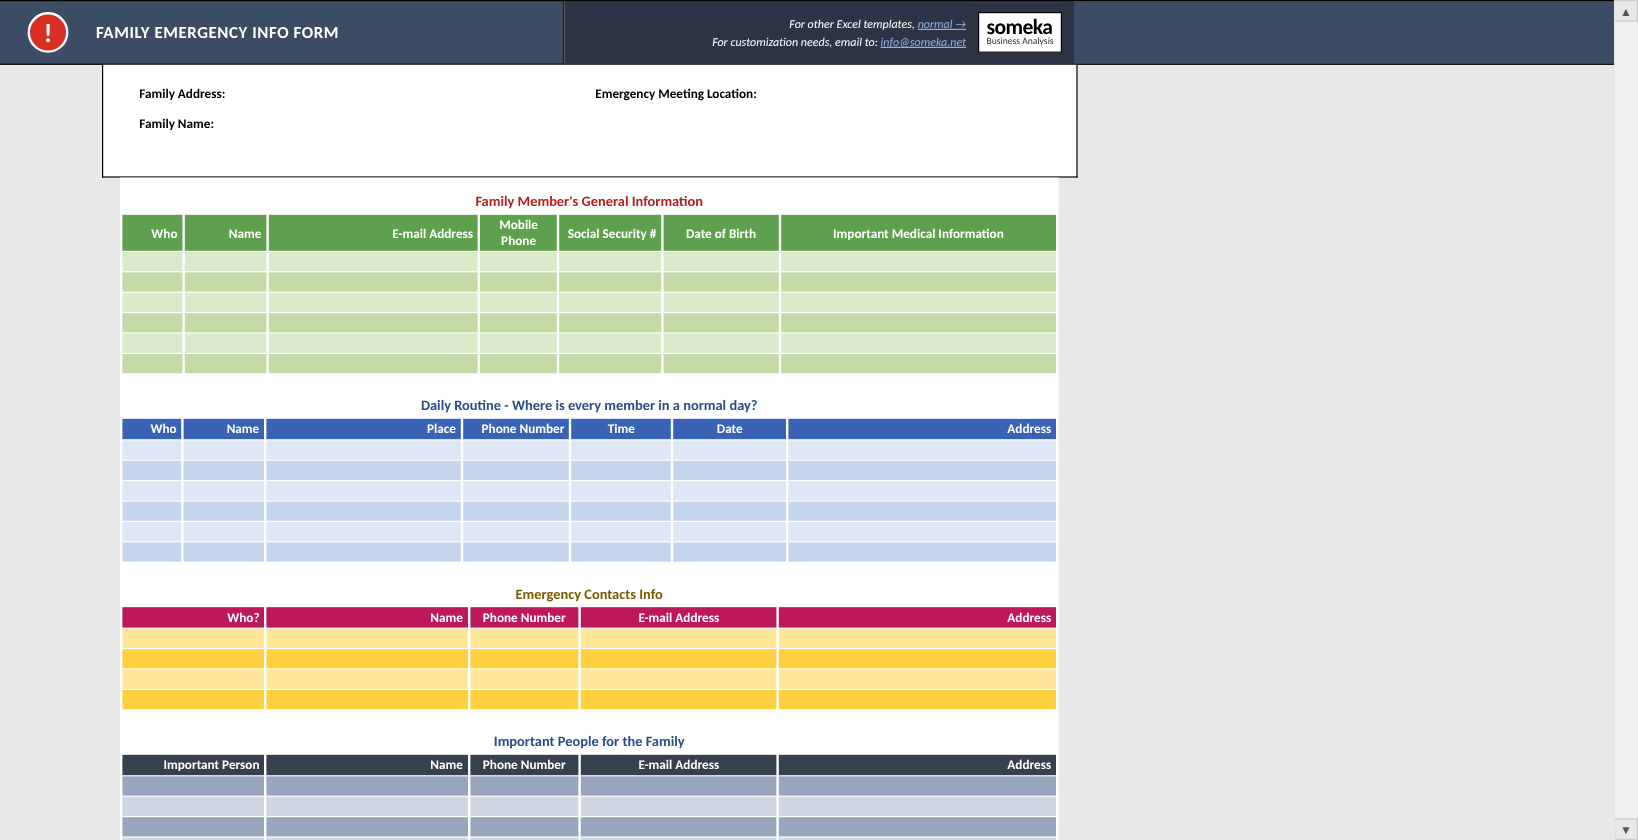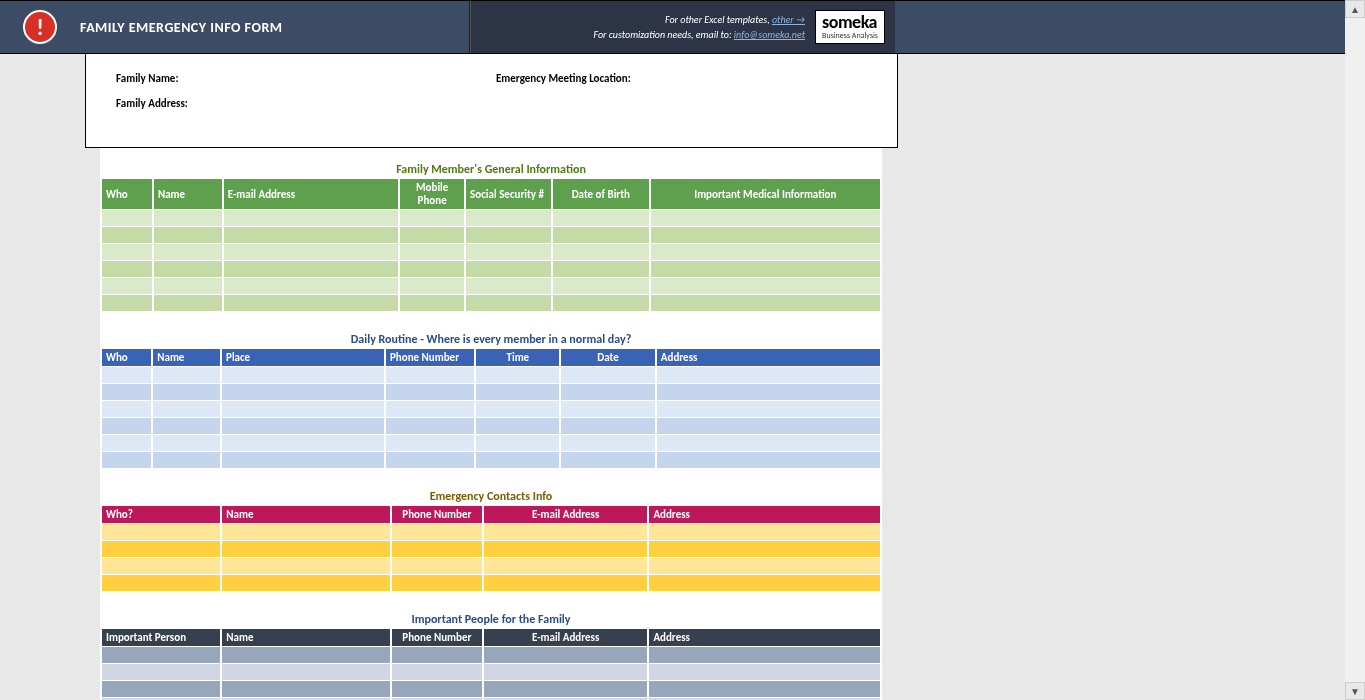--- a/index.html
+++ b/index.html
@@ -19,25 +19,25 @@
 .logo-main { font-size:18px; font-weight:bold; color:#000; letter-spacing:-0.5px; line-height:0.9; }
 .logo-sub { font-size:8px; color:#333; text-align:center; }
 .header-spacer { flex:0 0 450px; background:#3c4c64; }
 .content-area { width:100%; padding:0; }
 .top-info-box { width:813px; margin-left:85px; background:#fff; border:1px solid #000; border-top:none; padding:18px 0 25px 30px; display:flex; }
 .info-col { width:380px; }
 .info-row { margin-bottom:12px; font-weight:bold; font-size:11px; }
 .main-tables { width:782px; margin-left:100px; background:#fff; padding-top:12px; }
 .section { margin-bottom:18px; }
 .section-title { text-align:center; font-weight:bold; font-size:12px; padding:2px 0; }
-.title-dark { color:#4d7c0f; }
+.title-dark { color:#b91c1c; }
 .title-blue { color:#2a4c8a; }
 .title-brown { color:#7a5c00; }
 .tbl { width:100%; border-collapse:separate; border-spacing:2px 1px; }
-.tbl th { color:#fff; font-weight:bold; font-size:11px; padding:2px 4px; text-align:left; height:17px; }
+.tbl th { color:#fff; font-weight:bold; font-size:11px; padding:2px 4px; text-align:right; height:17px; }
 .tbl td { height:16px; padding:0; }
 .green-head th { background:#5fa04e; }
 .green-row-a td { background:#d9e9c9; }
 .green-row-b td { background:#c4dba8; }
 .blue-head th { background:#3a63b5; }
 .blue-row-a td { background:#dde7f5; }
 .blue-row-b td { background:#c6d5ee; }
 .brown-head th { background:#be185d; }
 .gold-row-a td { background:#ffe598; }
 .gold-row-b td { background:#ffcf3f; }
@@ -54,37 +54,37 @@
 
 <div class="viewport">
   <div class="header-bar">
     <div class="header-icon-wrap">
       <div class="alert-circle">!</div>
     </div>
     <div class="header-title">FAMILY EMERGENCY INFO FORM</div>
     <div class="header-right">
       <div class="header-right-text">
         <span>For other Excel templates,</span>
-        <a href="#" class="click-link">other  →</a><br>
+        <a href="#" class="click-link">normal  →</a><br>
         <span>For customization needs, email to:</span>
         <a href="#">info@someka.net</a>
       </div>
       <div class="logo-box">
         <div class="logo-main">someka</div>
         <div class="logo-sub">Business Analysis</div>
       </div>
     </div>
     <div class="header-spacer"></div>
   </div>
 
   <div class="content-area">
     <div class="top-info-box">
       <div class="info-col">
+        <div class="info-row">Family Address:</div>
         <div class="info-row">Family Name:</div>
-        <div class="info-row">Family Address:</div>
       </div>
       <div class="info-col">
         <div class="info-row">Emergency Meeting Location:</div>
       </div>
     </div>
 
     <div class="main-tables">
 
       <div class="section">
         <div class="section-title title-dark">Family Member's General Information</div>

